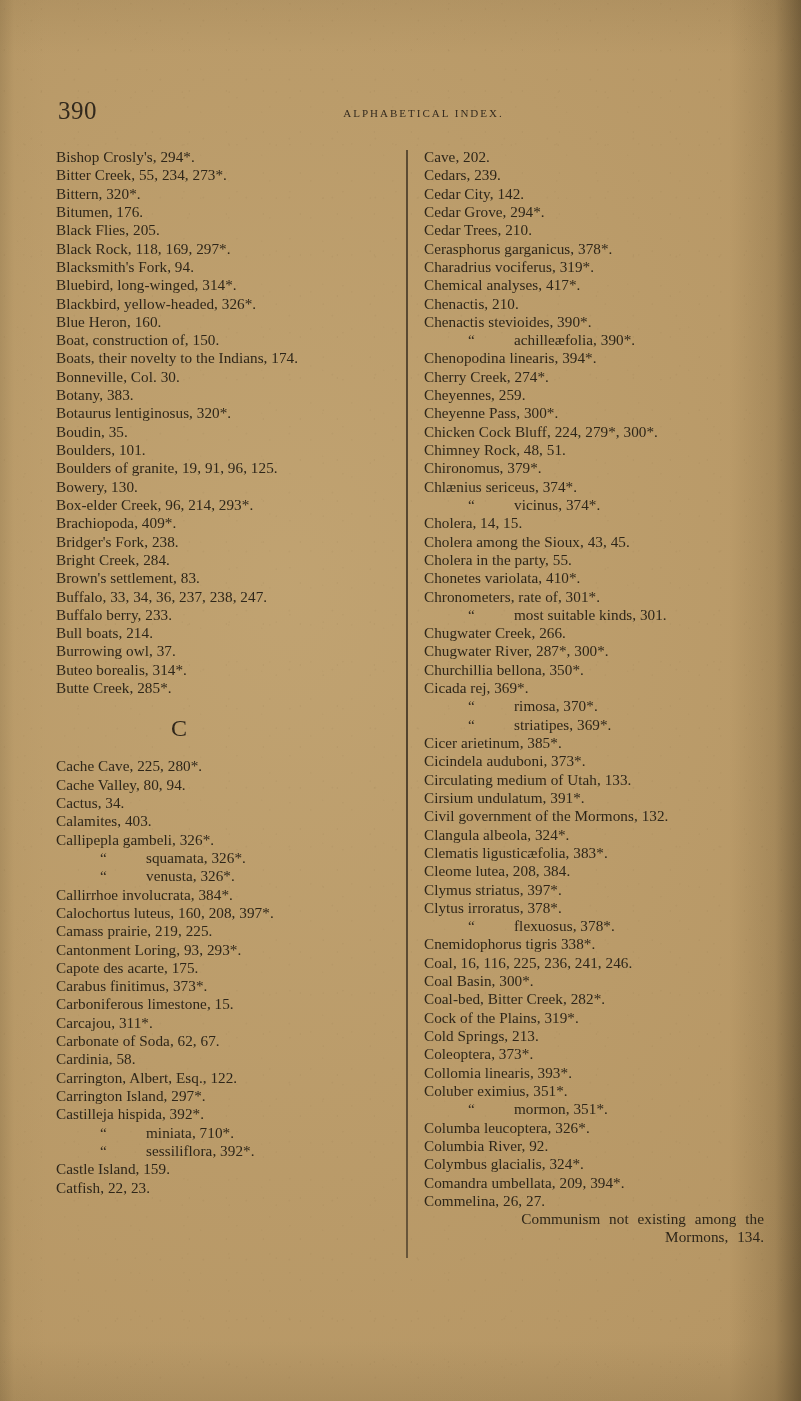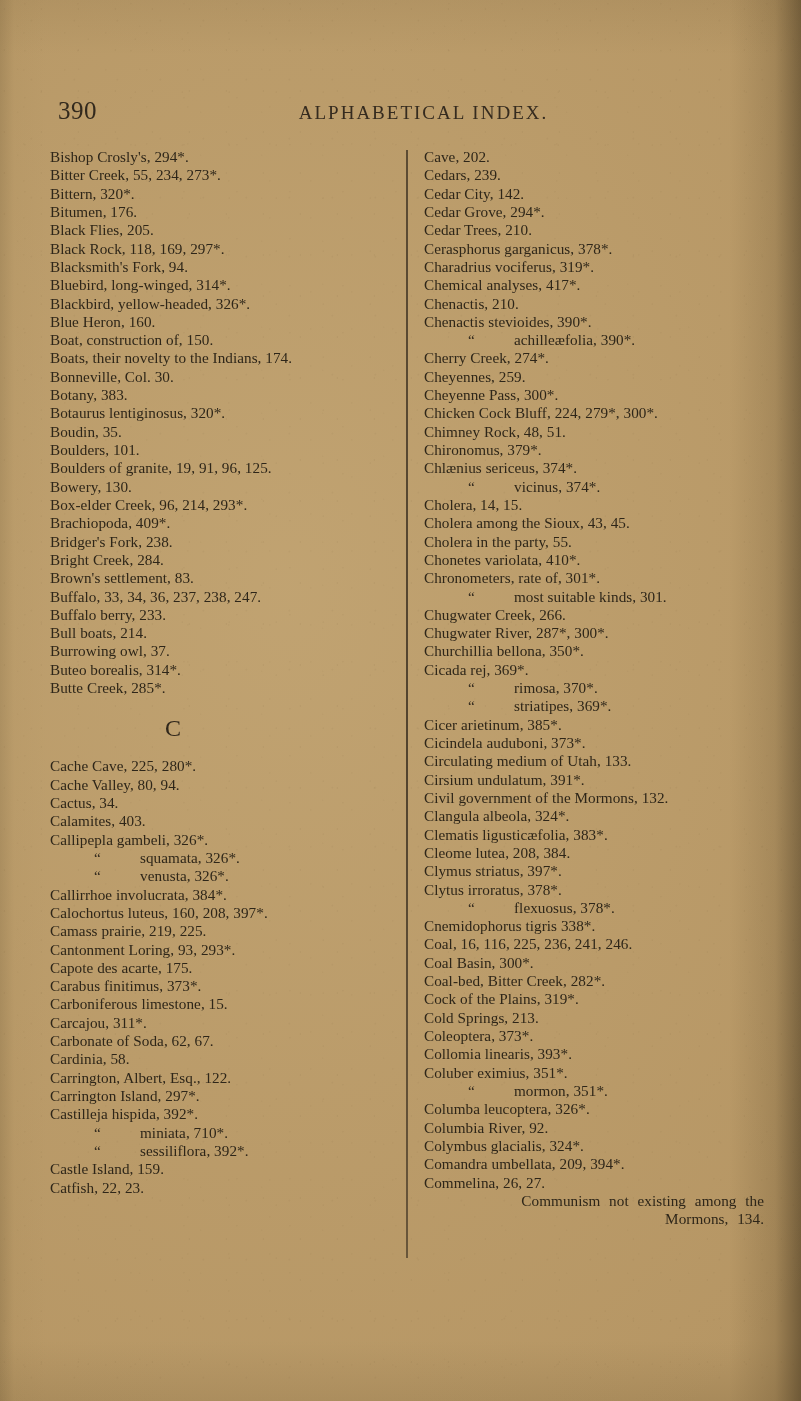--- a/index.html
+++ b/index.html
@@ -59,40 +59,40 @@
     color: #32291d;
   }
   #running-head {
     position: absolute;
     left: 0;
     top: 7px;
     width: 801px;
     text-align: center;
     padding-left: 46px;
     box-sizing: border-box;
-    font-size: 19px;
+    font-size: 11px;
     line-height: 20px;
     letter-spacing: 2.0px;
     color: #352b1f;
   }
 
   
   #columns {
     position: absolute;
     top: 148px;
     left: 0;
     width: 801px;
     height: 1140px;
   }
 
   .col {
     position: absolute;
     top: 0;
   }
-  #col-left  { left: 50px;  width: 332px; }
+  #col-left  { left: 56px;  width: 332px; }
   #col-right { left: 424px; width: 340px; }
 
   #divider {
     position: absolute;
     left: 406px;
     top: 2px;
     width: 1.5px;
     height: 1108px;
     background: linear-gradient(180deg,
         rgba(55,44,30,0.72) 0%,
@@ -218,20 +218,21 @@
         <div class="entry"><span>Cedars, 239.</span></div>
         <div class="entry"><span>Cedar City, 142.</span></div>
         <div class="entry"><span>Cedar Grove, 294*.</span></div>
         <div class="entry"><span>Cedar Trees, 210.</span></div>
         <div class="entry"><span>Cerasphorus garganicus, 378*.</span></div>
         <div class="entry"><span>Charadrius vociferus, 319*.</span></div>
         <div class="entry"><span>Chemical analyses, 417*.</span></div>
         <div class="entry"><span>Chenactis, 210.</span></div>
         <div class="entry"><span>Chenactis stevioides, 390*.</span></div>
         <div class="entry sub"><span class="ditto">“</span><span>achilleæfolia, 390*.</span></div>
+        <div class="entry"><span>Chenopodina linearis, 394*.</span></div>
         <div class="entry"><span>Cherry Creek, 274*.</span></div>
         <div class="entry"><span>Cheyennes, 259.</span></div>
         <div class="entry"><span>Cheyenne Pass, 300*.</span></div>
         <div class="entry"><span>Chicken Cock Bluff, 224, 279*, 300*.</span></div>
         <div class="entry"><span>Chimney Rock, 48, 51.</span></div>
         <div class="entry"><span>Chironomus, 379*.</span></div>
         <div class="entry"><span>Chlænius sericeus, 374*.</span></div>
         <div class="entry sub"><span class="ditto">“</span><span>vicinus, 374*.</span></div>
         <div class="entry"><span>Cholera, 14, 15.</span></div>
         <div class="entry"><span>Cholera among the Sioux, 43, 45.</span></div>

